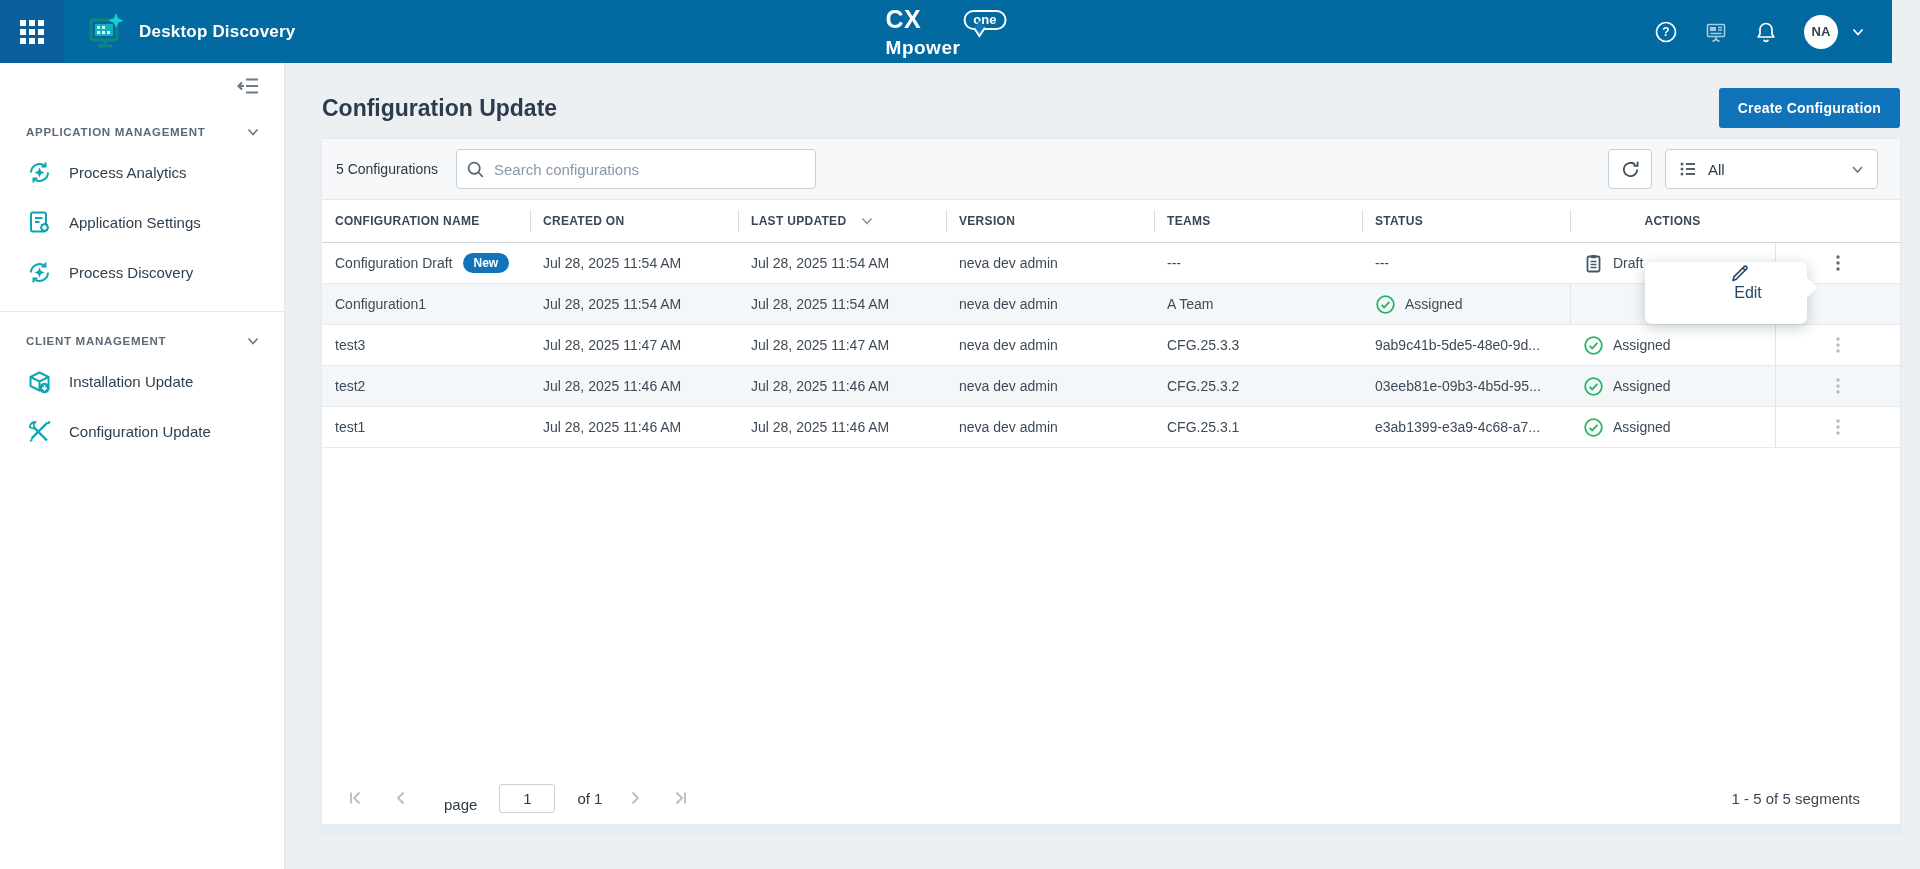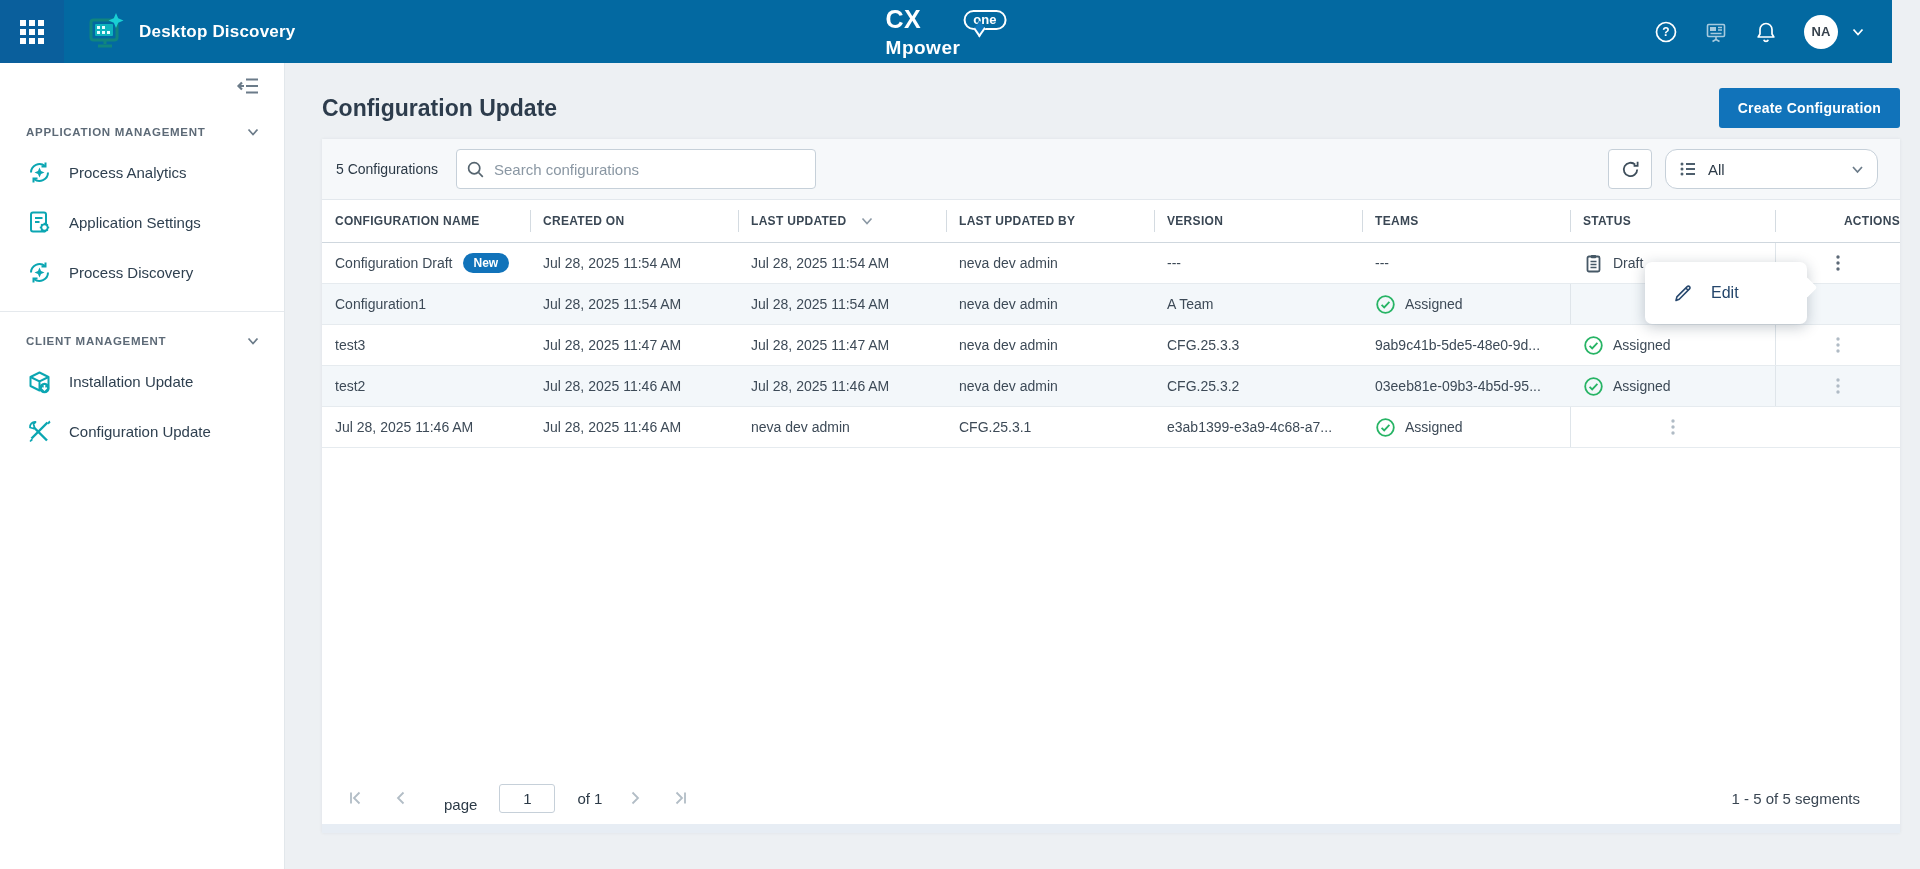--- a/index.html
+++ b/index.html
@@ -62,33 +62,33 @@
   .search-box { margin-left:18px; width:360px; height:40px; background:#fff;
     border:1px solid #c6d0d9; border-radius:4px; display:flex; align-items:center; padding:0 9px; }
   .search-box svg { flex:0 0 auto; }
   .search-input { border:none; outline:none; flex:1; margin-left:9px; font-family:inherit;
     font-size:15px; color:#2b3946; background:transparent; }
   .search-input::placeholder { color:#8a97a3; }
   .toolbar-spacer { flex:1; }
   .refresh-btn { width:44px; height:40px; background:#fff; border:1px solid #c6d0d9;
     border-radius:4px; display:flex; align-items:center; justify-content:center; cursor:pointer; }
   .filter-select { margin-left:13px; width:213px; height:40px; background:#fff;
-    border:1px solid #c6d0d9; border-radius:12px; display:flex; align-items:center;
+    border:1px solid #c6d0d9; border-radius:4px; display:flex; align-items:center;
     padding:0 12px; cursor:pointer; }
   .filter-value { font-size:15px; color:#2c3a47; margin-left:10px; }
   .filter-chevron { margin-left:auto; }
 
   
   .tgrid { display:grid; grid-template-columns:208px 208px 208px 208px 208px 208px 205px 1fr; }
   .thead { height:43px; border-bottom:1px solid #cfd7de; }
   .th { display:flex; align-items:center; padding-left:13px; font-size:12px; font-weight:bold;
     color:#3a4754; letter-spacing:.3px; position:relative; cursor:pointer; }
   .th + .th::before { content:""; position:absolute; left:0; top:10px; bottom:10px;
     width:1px; background:#d4dbe1; }
-  .th.actions-col { justify-content:flex-end; padding-left:0; }
+  .th.actions-col { justify-content:center; padding-left:0; }
   .sort-chevron { margin-left:14px; }
   .trow { height:41px; border-bottom:1px solid #e6ebef; }
   .trow:nth-child(even) { background:#f3f7fa; }
   .td { display:flex; align-items:center; padding-left:13px; font-size:14px; color:#3d4a57;
     white-space:nowrap; overflow:hidden; }
   .td.actions-cell { justify-content:center; padding-left:0; border-left:1px solid #dfe5ea; }
   .new-badge { background:#1173ba; color:#fff; font-size:12px; font-weight:bold;
     border-radius:11px; padding:3px 11px; margin-left:10px; flex:0 0 auto; }
   .status-cell svg { margin-right:9px; flex:0 0 auto; }
   .kebab-btn { width:28px; height:28px; display:flex; align-items:center; justify-content:center;
@@ -101,21 +101,21 @@
   .pg-icon { width:22px; height:22px; margin-right:24px; cursor:pointer; }
   .pg-label { font-size:15px; color:#2c3a47; margin:13px 22px 0 8px; }
   .pg-input { width:56px; height:29px; border:1px solid #c6d0d9; border-radius:3px;
     text-align:center; font-family:inherit; font-size:15px; color:#2c3a47; outline:none; margin-right:22px; }
   .pg-of { font-size:15px; color:#2c3a47; margin-right:22px; }
   .pg-range { margin-left:auto; font-size:15px; color:#3a4653; }
 
   
   .edit-popup { position:fixed; left:1645px; top:262px; width:162px; height:62px;
     background:#fff; border-radius:7px; box-shadow:0 3px 14px rgba(20,40,60,.25);
-    display:flex; align-items:center; padding-left:27px; z-index:60; cursor:pointer; }
+    display:flex; align-items:center; padding-left:27px; z-index:60; cursor:pointer;flex-direction:column; }
   .edit-popup::after { content:""; position:absolute; right:-7px; top:18px; width:15px; height:15px;
     background:#fff; transform:rotate(45deg); border-radius:2px; }
   .edit-label { font-size:16px; color:#24466b; margin-left:17px; }
 </style>
 </head>
 <body>
 
 <div class="top-header">
   <div class="app-launcher">
     <svg width="26" height="26" viewBox="0 0 26 26">
@@ -305,23 +305,20 @@
         <div class="th">
           <span>CREATED ON</span>
         </div>
         <div class="th">
           <span>LAST UPDATED</span>
           <svg class="sort-chevron" width="14" height="14" viewBox="0 0 14 14">
             <path d="M2.5 4.5l4.5 5 4.5-5" fill="none" stroke="#8b98a4" stroke-width="1.6"></path>
           </svg>
         </div>
         <div class="th">
-          <span>LAST UPDATED BY</span>
-        </div>
-        <div class="th">
           <span>VERSION</span>
         </div>
         <div class="th">
           <span>TEAMS</span>
         </div>
         <div class="th">
           <span>STATUS</span>
         </div>
         <div class="th actions-col">
           <span>ACTIONS</span>
@@ -427,20 +424,23 @@
             <div class="kebab-btn">
               <svg width="20" height="20" viewBox="0 0 20 20">
                 <circle cx="10" cy="4" r="1.7" fill="currentColor"></circle>
                 <circle cx="10" cy="10" r="1.7" fill="currentColor"></circle>
                 <circle cx="10" cy="16" r="1.7" fill="currentColor"></circle>
               </svg>
             </div>
           </div>
         </div>
         <div class="tgrid trow">
+          <div class="td">
+            <span>test1</span>
+          </div>
           <div class="td">Jul 28, 2025 11:46 AM</div>
           <div class="td">Jul 28, 2025 11:46 AM</div>
           <div class="td">neva dev admin</div>
           <div class="td">CFG.25.3.1</div>
           <div class="td">e3ab1399-e3a9-4c68-a7...</div>
           <div class="td status-cell">
             <svg width="21" height="21" viewBox="0 0 21 21">
               <circle cx="10.5" cy="10.5" r="8.3" fill="none" stroke="#27b465" stroke-width="1.8"></circle>
               <path d="M6.6 10.8l2.6 2.6 5.2-5.6" fill="none" stroke="#27b465" stroke-width="1.8"></path>
             </svg>

